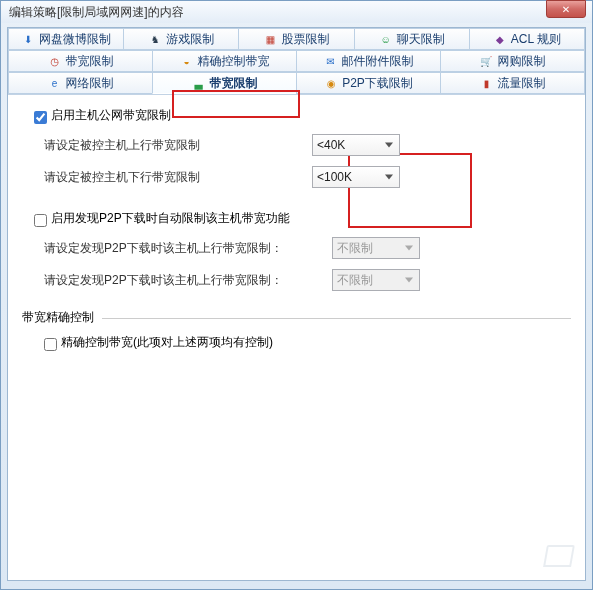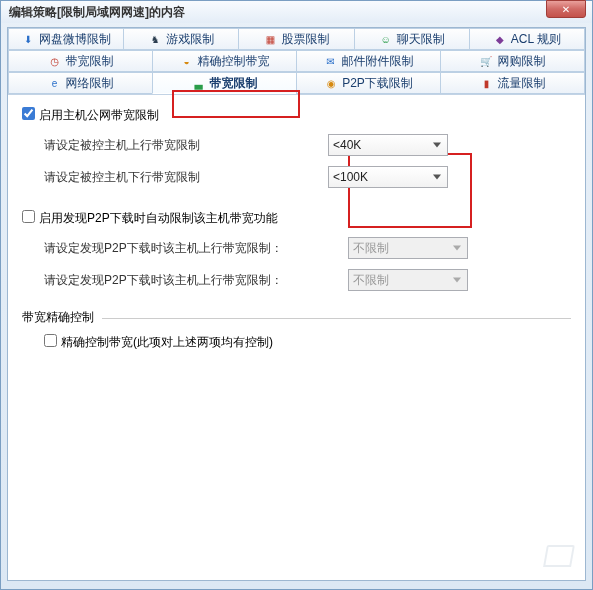--- a/index.html
+++ b/index.html
@@ -20,21 +20,21 @@
 }
 .titlebar {
   height: 22px;
   background: linear-gradient(to bottom, #f8fbfe 0%, #e4edf7 100%);
   display: flex;
   align-items: center;
   padding: 0 8px;
   color: #333;
   position: relative;
 }
-.titlebar-text { flex: 1; font-size: 12px; font-weight: bold; }
+.titlebar-text { flex: 1; font-size: 12px; }
 .close-btn {
   position: absolute;
   right: 6px;
   top: -1px;
   width: 40px;
   height: 18px;
   background: linear-gradient(to bottom, #e9a09b 0%, #d06a65 50%, #c4524b 100%);
   border: 1px solid #a03d38;
   border-radius: 0 0 3px 3px;
   color: #fff;
@@ -95,42 +95,42 @@
 .ico-purple { color: #7d3c98; }
 .ico-dark { color: #2c3e50; }
 
 .content {
   padding: 8px 14px;
   position: relative;
   height: calc(100% - 88px);
 }
 .chk-row {
   display: flex;
-  align-items: flex-start;
+  align-items: flex-end;
   gap: 4px;
-  margin: 4px 0 10px 0;
+  margin: 4px 0 10px 12px;
 }
 input[type="checkbox"] {
   width: 13px;
   height: 13px;
   accent-color: #3a7bd5;
 }
 .indent { margin-left: 22px; }
 .field-row {
   display: flex;
   align-items: center;
   margin: 10px 0;
-  gap: 24px;
+  gap: 8px;
 }
 .field-label {
   width: 260px;
   color: #333;
 }
 .combo {
-  width: 120px;
+  width: 88px;
   height: 22px;
   border: 1px solid #abadb3;
   background: linear-gradient(to bottom, #fff 0%, #f2f2f2 100%);
   display: flex;
   align-items: center;
   padding: 0 4px;
   position: relative;
   cursor: pointer;
   color: #222;
 }

